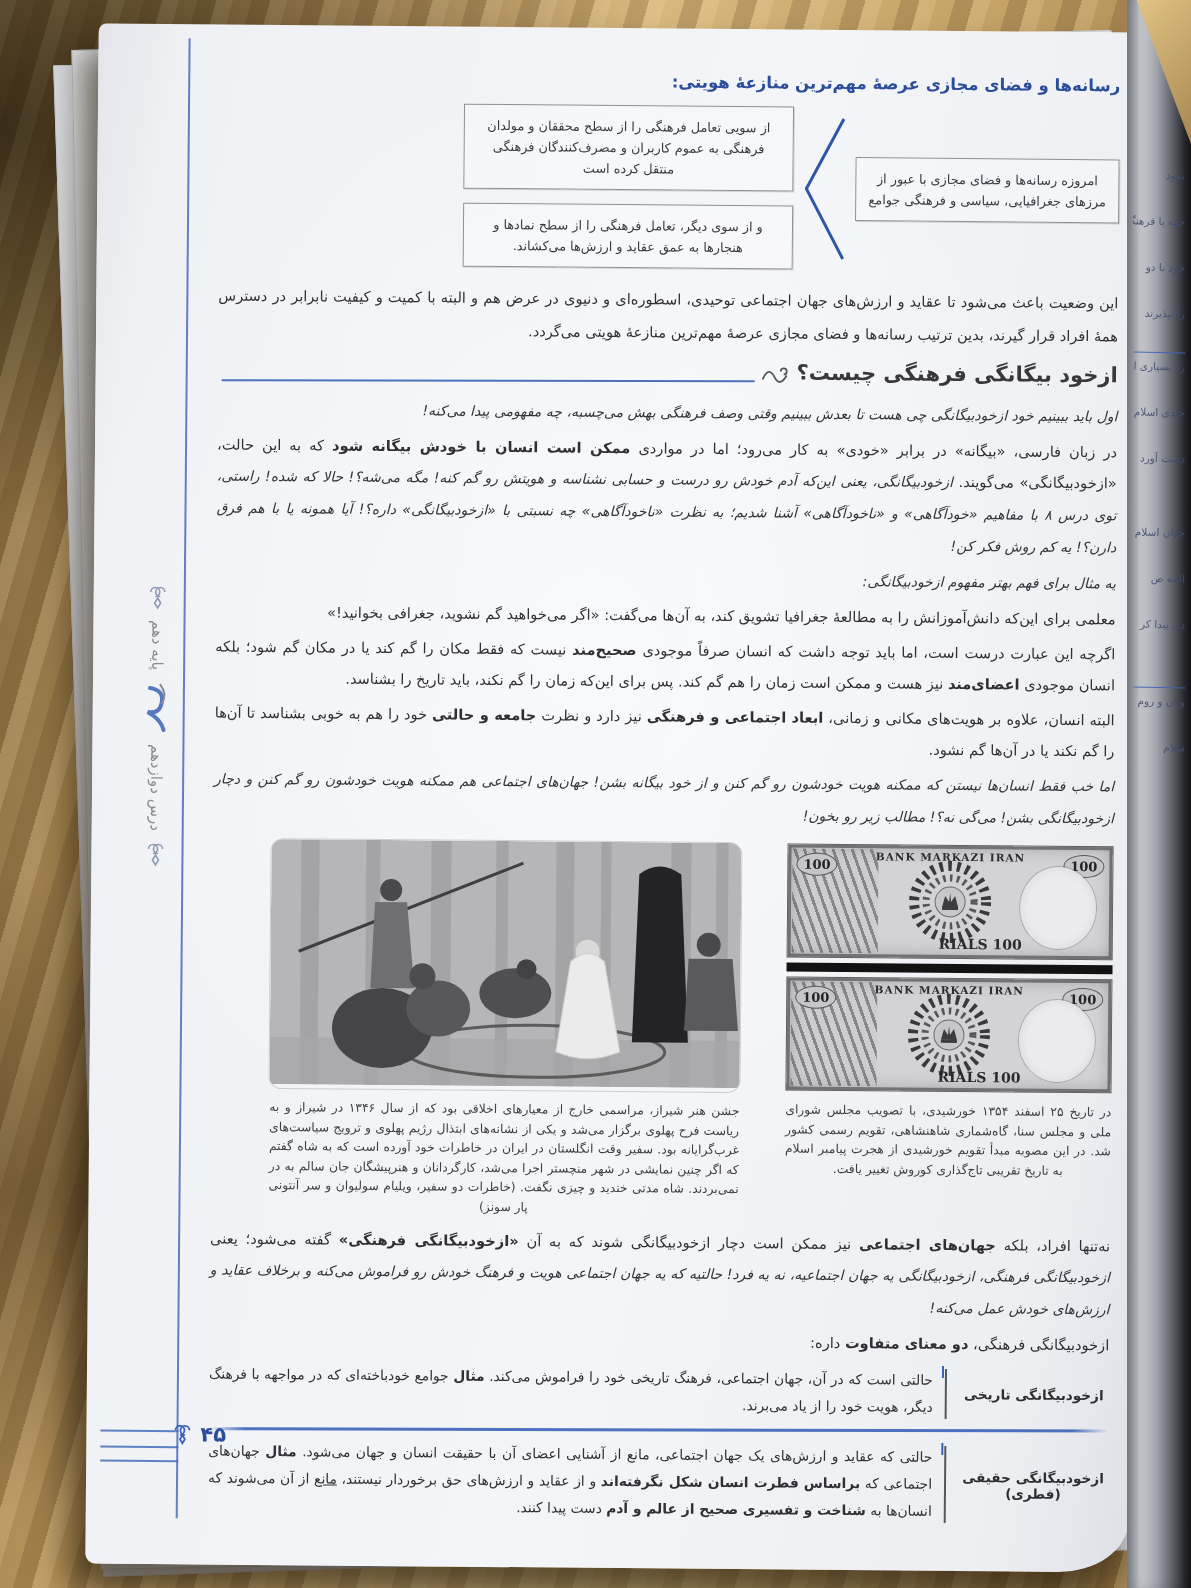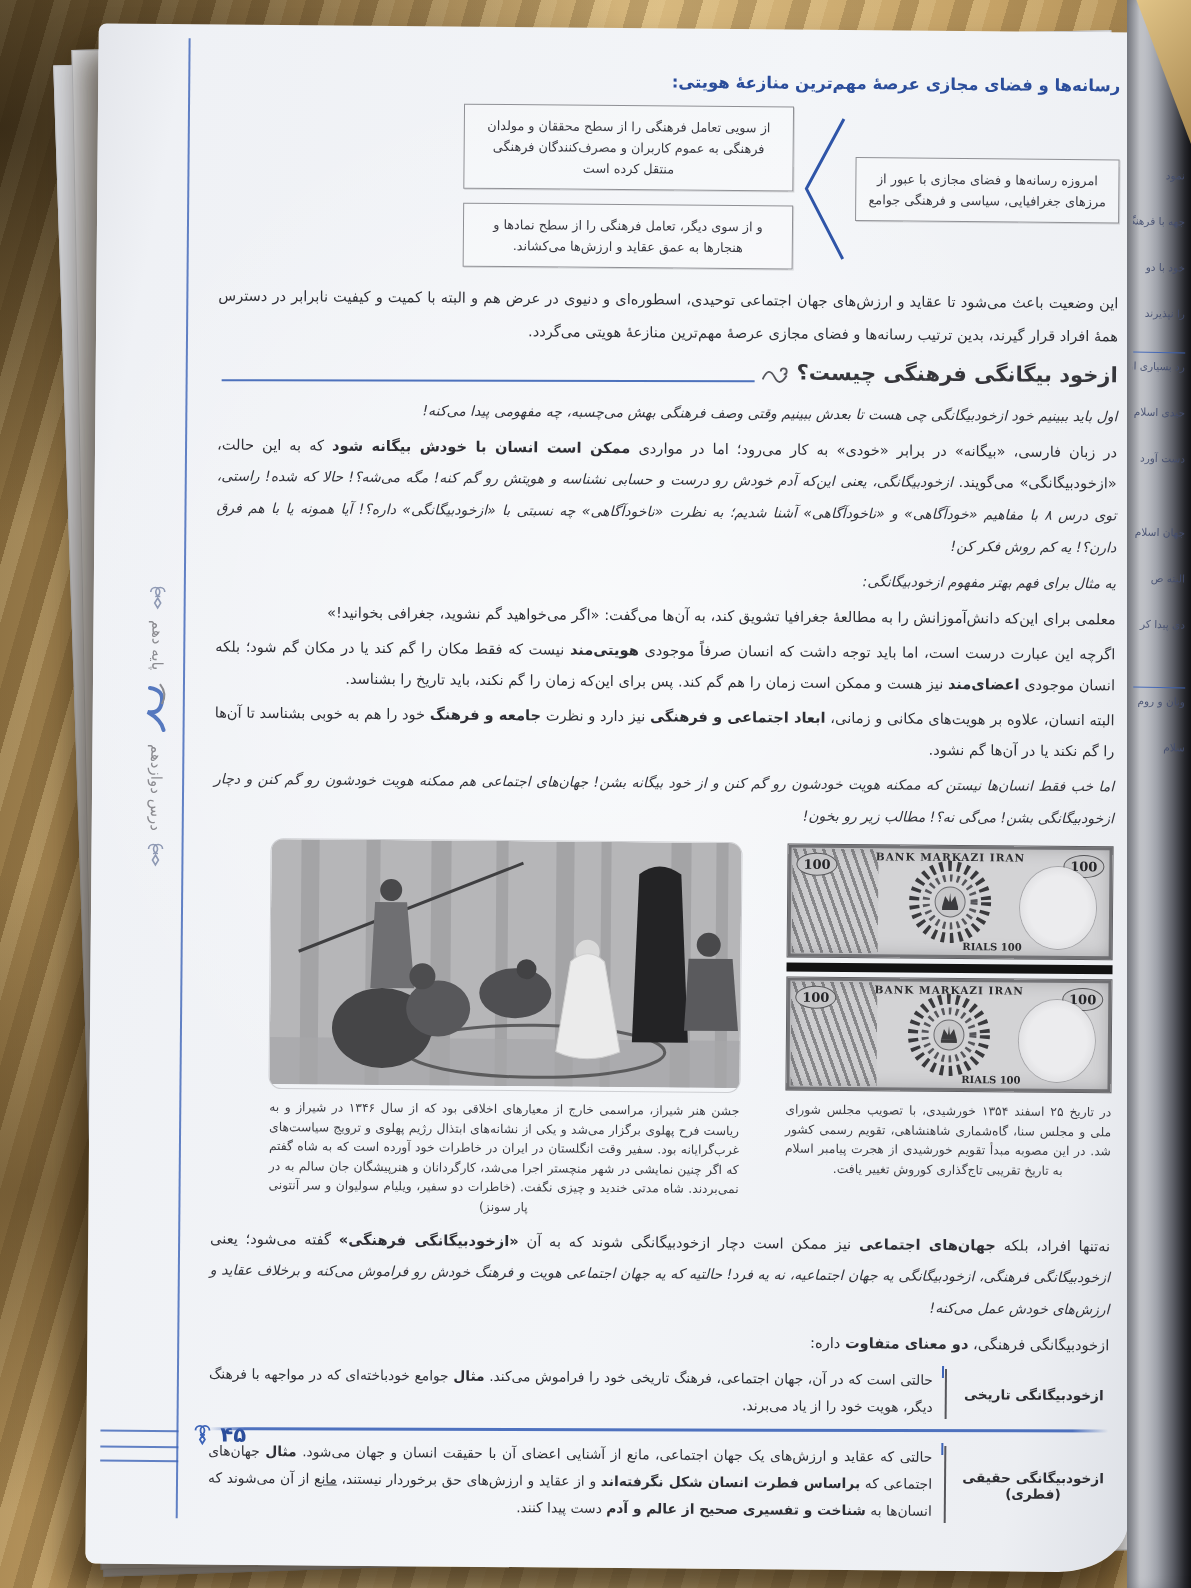--- a/index.html
+++ b/index.html
@@ -34,21 +34,21 @@
   .page-sheen{position:absolute;inset:0;background:radial-gradient(75% 55% at 48% 40%, rgba(255,255,255,.5), transparent 70%);pointer-events:none;}
   
   .vrule{position:absolute;left:90px;top:14px;bottom:46px;width:2px;background:#3c63b8;opacity:.8;}
   .hline{position:absolute;left:14px;width:78px;height:2px;background:#3c63b8;opacity:.8;}
   .hl1{top:1406px;}.hl2{top:1422px;}.hl3{top:1436px;}
   
   .sidebar{position:absolute;left:44px;top:560px;width:40px;display:flex;flex-direction:column;align-items:center;gap:10px;}
   .v-text{writing-mode:vertical-rl;color:#8b8b90;font-size:15px;letter-spacing:2px;white-space:nowrap;}
   .orn{opacity:.85;}
   
-  .pagenum{position:absolute;left:104px;top:1398px;display:flex;align-items:center;gap:6px;}
+  .pagenum{position:absolute;left:84px;top:1398px;display:flex;align-items:center;gap:6px;}
   .pagenum .num{color:#2b4d9b;font-weight:bold;font-size:21px;}
   
   .content{position:absolute;top:44px;right:20px;width:900px;direction:rtl;color:#2f2f35;}
   .lead{color:#2b4d9b;font-weight:bold;font-size:16.5px;margin:0 0 14px;text-align:right;}
   
   .diagram{display:flex;align-items:center;gap:8px;margin:4px 0 14px;}
   .dbox{border:1.3px solid #8f9095;background:rgba(255,255,255,.28);padding:10px 12px;
         font-size:12.8px;line-height:21px;text-align:center;color:#3a3a42;box-shadow:1px 1px 0 rgba(120,120,125,.25);}
   .src-box{width:238px;}
   .results{width:330px;display:flex;flex-direction:column;gap:14px;}
@@ -74,21 +74,21 @@
   .note-title{position:absolute;top:5px;left:0;right:0;text-align:center;font-family:"DejaVu Serif",serif;
               font-size:10.5px;font-weight:bold;letter-spacing:1px;color:#2c2c2f;}
   .note-100{position:absolute;top:8px;font-family:"DejaVu Serif",serif;font-weight:bold;font-size:13px;color:#242427;
             background:#c6c6c8;border:1px solid #57575a;border-radius:50%;padding:3px 6px;}
   .n100l{left:8px;} .n100r{right:8px;}
   .blank-oval{position:absolute;right:16px;top:20px;width:76px;height:82px;border-radius:50%;
               background:radial-gradient(#ececee 55%,#cfcfd2);box-shadow:0 0 0 1px rgba(90,90,95,.35);}
   .left-pat{position:absolute;left:4px;top:4px;bottom:4px;width:86px;opacity:.75;
             background:repeating-linear-gradient(70deg, rgba(42,42,45,.6) 0 3px, rgba(160,160,163,.15) 3px 9px);}
   .rosette{position:absolute;left:50%;top:50%;transform:translate(-50%,-50%);}
-  .note-rials{position:absolute;right:90px;bottom:6px;font-family:"DejaVu Serif",serif;font-weight:bold;font-size:10px;color:#2a2a2d;}
+  .note-rials{position:absolute;right:90px;bottom:6px;font-family:"DejaVu Serif",serif;font-weight:bold;font-size:14px;color:#2a2a2d;}
   .note-sep{height:9px;background:#121212;margin:5px 0;}
   
   .table{margin-top:4px;}
   .trow{display:flex;align-items:center;padding:4px 0;}
   .tcontent{flex:1;font-size:13.8px;line-height:27px;text-align:justify;}
   .tdiv{width:2px;align-self:stretch;background:#57575c;margin:2px 12px;position:relative;}
   .tdiv::before{content:"";position:absolute;top:-3px;left:-3px;width:6px;height:12px;border-left:2px solid #3c63b8;}
   .tlabel{width:150px;font-size:13.6px;font-weight:bold;color:#2e2e33;text-align:center;}
   .blue-hr{height:3px;border:none;border-radius:2px;margin:6px 0;opacity:.9;transform:rotate(-.35deg);
            background:linear-gradient(90deg, transparent, #3c63b8 4%, #3c63b8 96%, transparent);}
@@ -163,22 +163,22 @@
       <svg width="30" height="22" viewBox="0 0 30 22" style="margin:8px 6px 0 0;">
         <path d="M2 14 q6 -14 12 -2 q5 10 12 -2 M20 6 a3 3 0 1 1 3 3" fill="none" stroke="#55555c" stroke-width="1.8"></path>
       </svg>
       <div class="title-line"></div>
     </div>
 
     <p class="para"><span class="seg-i">اول باید ببینیم خود ازخودبیگانگی چی هست تا بعدش ببینیم وقتی وصف فرهنگی بهش می‌چسبه، چه مفهومی پیدا می‌کنه!</span></p>
     <p class="para"><span>در زبان فارسی، «بیگانه» در برابر «خودی» به کار می‌رود؛ اما در مواردی </span><span class="seg-b">ممکن است انسان با خودش بیگانه شود</span><span> که به این حالت، «ازخودبیگانگی» می‌گویند. </span><span class="seg-i">ازخودبیگانگی، یعنی این‌که آدم خودش رو درست و حسابی نشناسه و هویتش رو گم کنه! مگه می‌شه؟! حالا که شده! راستی، توی درس ۸ با مفاهیم «خودآگاهی» و «ناخودآگاهی» آشنا شدیم؛ به نظرت «ناخودآگاهی» چه نسبتی با «ازخودبیگانگی» داره؟! آیا همونه یا با هم فرق دارن؟! یه کم روش فکر کن!</span></p>
     <p class="para"><span class="seg-i">یه مثال برای فهم بهتر مفهوم ازخودبیگانگی:</span></p>
     <p class="para"><span>معلمی برای این‌که دانش‌آموزانش را به مطالعهٔ جغرافیا تشویق کند، به آن‌ها می‌گفت: «اگر می‌خواهید گم نشوید، جغرافی بخوانید!»</span></p>
-    <p class="para"><span>اگرچه این عبارت درست است، اما باید توجه داشت که انسان صرفاً موجودی </span><span class="seg-b">هویتی‌مند</span><span> نیست که فقط مکان را گم کند یا در مکان گم شود؛ بلکه انسان موجودی </span><span class="seg-b">اعضای‌مند</span><span> نیز هست و ممکن است زمان را هم گم کند. پس برای این‌که زمان را گم نکند، باید تاریخ را بشناسد.</span></p>
-    <p class="para"><span>البته انسان، علاوه بر هویت‌های مکانی و زمانی، </span><span class="seg-b">ابعاد اجتماعی و فرهنگی</span><span> نیز دارد و نظرت </span><span class="seg-b">جامعه و فرهنگ</span><span> خود را هم به خوبی بشناسد تا آن‌ها را گم نکند یا در آن‌ها گم نشود.</span></p>
+    <p class="para"><span>اگرچه این عبارت درست است، اما باید توجه داشت که انسان صرفاً موجودی </span><span class="seg-b">صحیح‌مند</span><span> نیست که فقط مکان را گم کند یا در مکان گم شود؛ بلکه انسان موجودی </span><span class="seg-b">اعضای‌مند</span><span> نیز هست و ممکن است زمان را هم گم کند. پس برای این‌که زمان را گم نکند، باید تاریخ را بشناسد.</span></p>
+    <p class="para"><span>البته انسان، علاوه بر هویت‌های مکانی و زمانی، </span><span class="seg-b">ابعاد اجتماعی و فرهنگی</span><span> نیز دارد و نظرت </span><span class="seg-b">جامعه و حالتی</span><span> خود را هم به خوبی بشناسد تا آن‌ها را گم نکند یا در آن‌ها گم نشود.</span></p>
     <p class="para"><span class="seg-i">اما خب فقط انسان‌ها نیستن که ممکنه هویت خودشون رو گم کنن و از خود بیگانه بشن! جهان‌های اجتماعی هم ممکنه هویت خودشون رو گم کنن و دچار ازخودبیگانگی بشن! می‌گی نه؟! مطالب زیر رو بخون!</span></p>
 
     <div class="figures">
 
       <figure class="money-fig" style="margin:0;">
         <div class="note">
           <div class="left-pat"></div>
           <div class="note-title">BANK MARKAZI IRAN</div>
           <div class="note-100 n100l">100</div>
           <div class="note-100 n100r">100</div>

